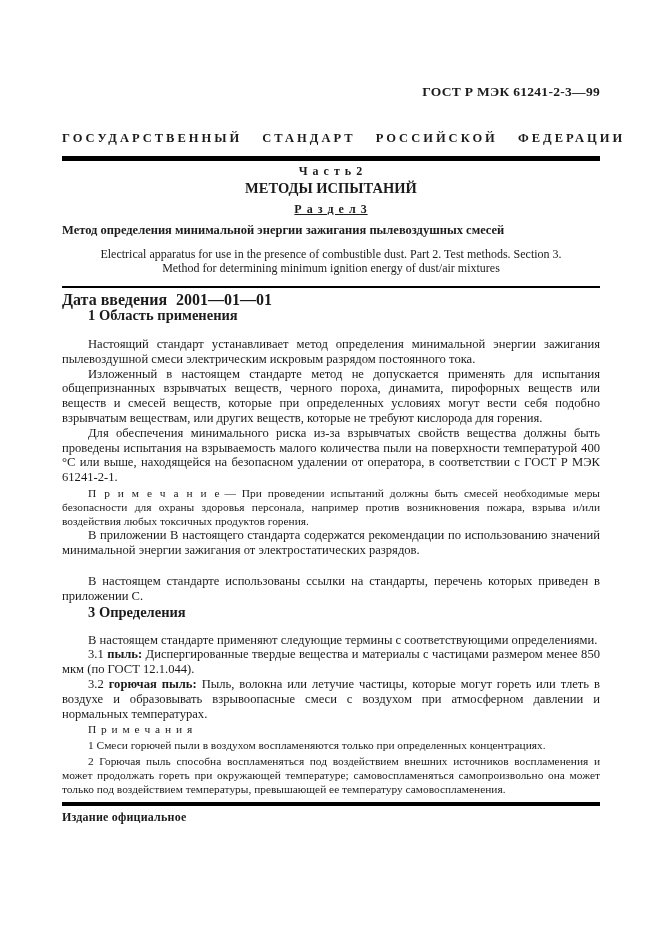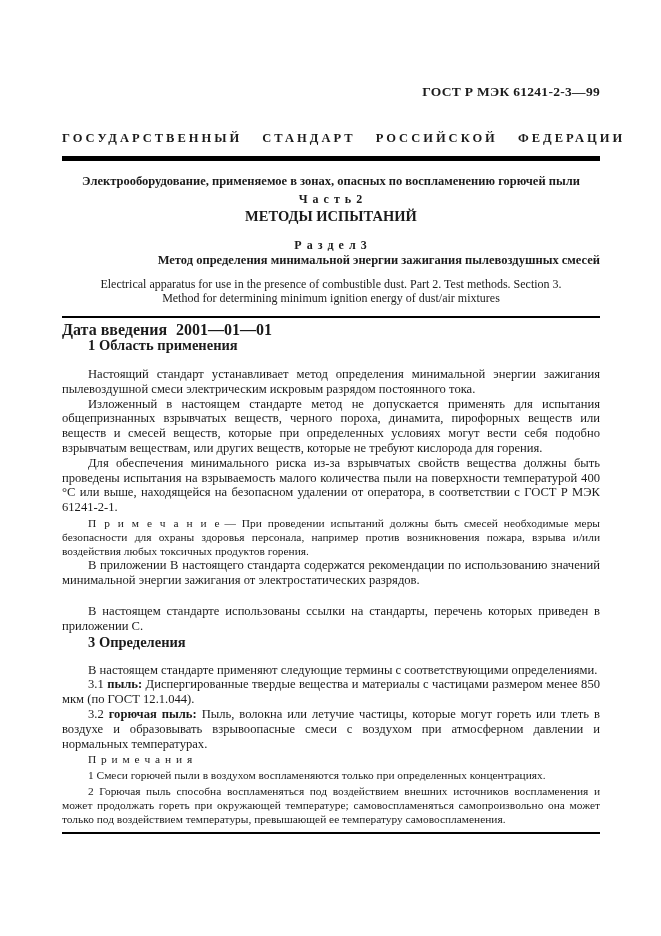--- a/index.html
+++ b/index.html
@@ -15,22 +15,22 @@
   .doc-code{text-align:right;font-weight:bold;font-size:13.5px;line-height:16px;letter-spacing:.3px;}
   .fed-banner{margin-top:31px;text-align:center;font-weight:bold;font-size:12.5px;line-height:15px;
     letter-spacing:3px;word-spacing:14px;white-space:nowrap;}
   .rule-thick{height:5px;background:#000;margin-top:10px;}
   .rule-thin{height:2px;background:#000;margin-top:11px;}
   .rule-foot{height:4px;background:#000;margin-top:6px;}
 
   .title-ru{margin-top:13px;text-align:center;font-weight:bold;font-size:12.5px;line-height:15px;}
   .part-label{margin-top:4px;text-align:center;font-weight:bold;font-size:12px;line-height:12px;letter-spacing:1px;}
   .part-title{margin-top:4px;text-align:center;font-weight:bold;font-size:14.5px;line-height:15px;}
-  .sec-label{margin-top:15px;text-align:center;font-weight:bold;font-size:12px;line-height:12px;letter-spacing:1px;}
-  .sec-title{margin-top:2px;text-align:right;font-weight:bold;font-size:12.5px;line-height:15px;}
+  .sec-label{margin-top:7px;text-align:center;font-weight:bold;font-size:12px;line-height:12px;letter-spacing:1px;text-decoration:underline;}
+  .sec-title{margin-top:8px;text-align:left;font-weight:bold;font-size:12.5px;line-height:15px;}
   .title-en{margin-top:9px;text-align:center;font-size:12px;line-height:14px;}
 
   .date-line{margin-top:4px;text-align:left;font-weight:bold;font-size:16px;line-height:15px;}
   .date-line .val{margin-left:9px;}
 
   h2.sec-head{margin:0;font-size:14.5px;line-height:17px;font-weight:bold;margin-left:26px;}
   .mt-h1{margin-top:20px;}
   .mt-h2{margin-top:5px;}
   .mt-h3{margin-top:10px;}
 
@@ -54,21 +54,20 @@
 
 <div class="page">
   <div class="content">
 
     <div class="doc-code">ГОСТ Р МЭК 61241-2-3—99</div>
 
     <div class="fed-banner">ГОСУДАРСТВЕННЫЙ СТАНДАРТ РОССИЙСКОЙ ФЕДЕРАЦИИ</div>
 
     <div class="rule-thick"></div>
 
-    <div class="title-ru">Электрооборудование, применяемое в зонах, опасных по воспламенению горючей пыли</div>
     <div class="part-label">Ч а с т ь  2</div>
     <div class="part-title">МЕТОДЫ ИСПЫТАНИЙ</div>
     <div class="sec-label">Р а з д е л  3</div>
     <div class="sec-title">Метод определения минимальной энергии зажигания пылевоздушных смесей</div>
 
     <div class="title-en">
       <div>Electrical apparatus for use in the presence of combustible dust. Part 2. Test methods. Section 3.</div>
       <div>Method for determining minimum ignition energy of dust/air mixtures</div>
     </div>
 

